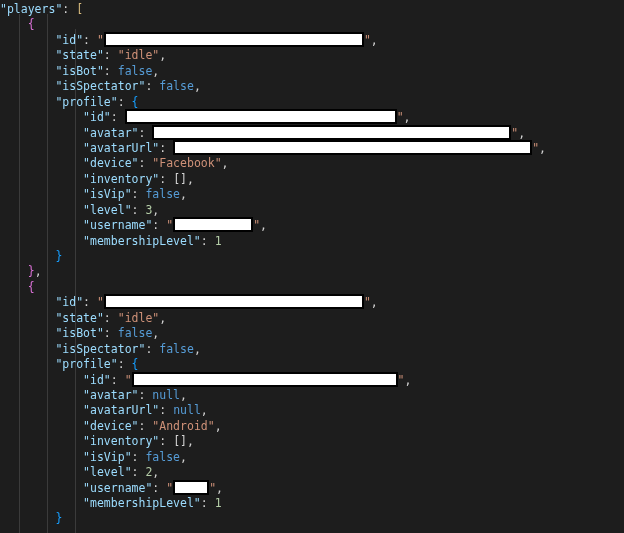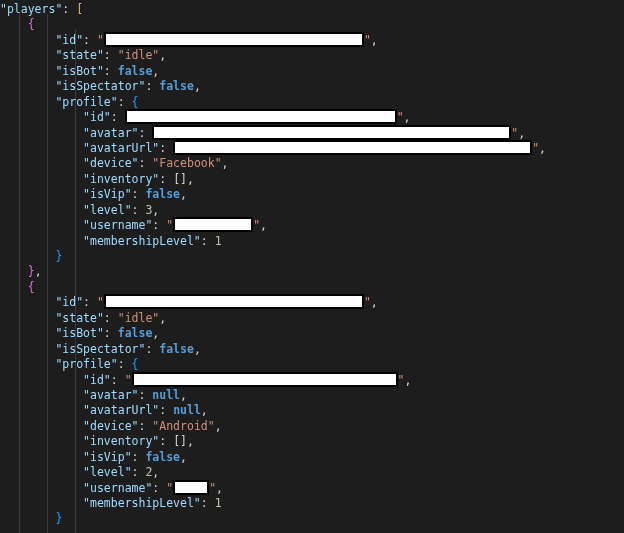--- a/index.html
+++ b/index.html
@@ -45,21 +45,21 @@
     color: #d4d4d4;
     z-index: 2;
   }
 
   .ind { color: transparent; }
 
   
   .k   { color: #9cdcfe; }          
   .p   { color: #d4d4d4; }          
   .s   { color: #ce9178; }          
-  .b   { color: #569cd6; font-weight: bold; }          
+  .b   { color: #569cd6; }          
   .n   { color: #b5cea8; }          
   .br0 { color: #d7ba7d; }          
   .br1 { color: #da70d6; }          
   .br2 { color: #179fff; }          
   .brp { color: #d4d4d4; }          
 
   
   .redact {
     display: inline-block;
     position: relative;

